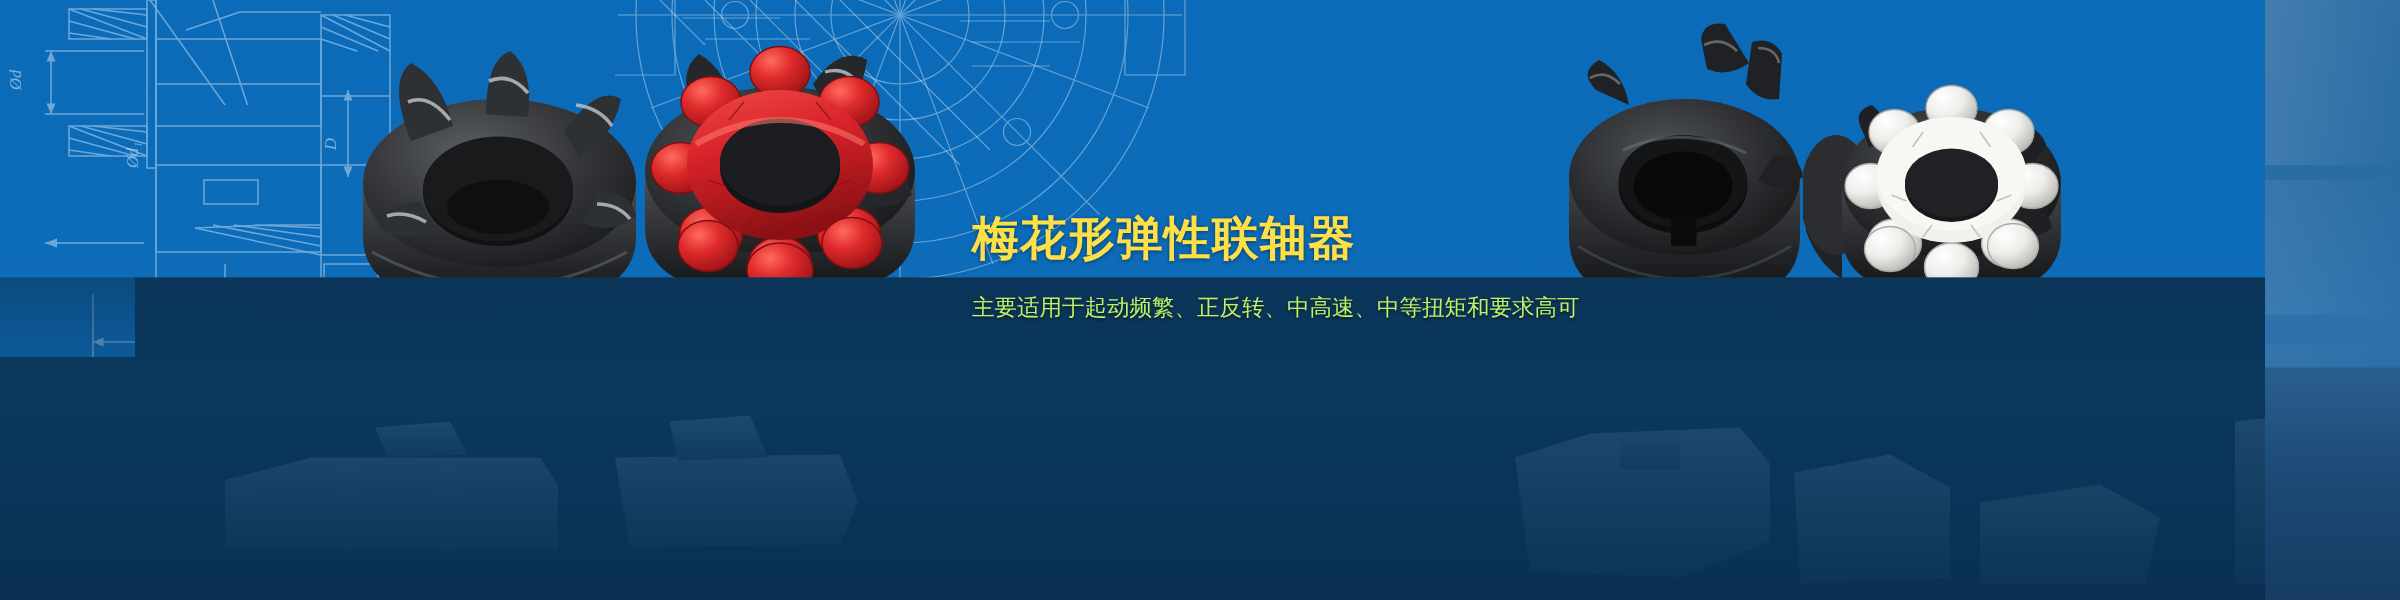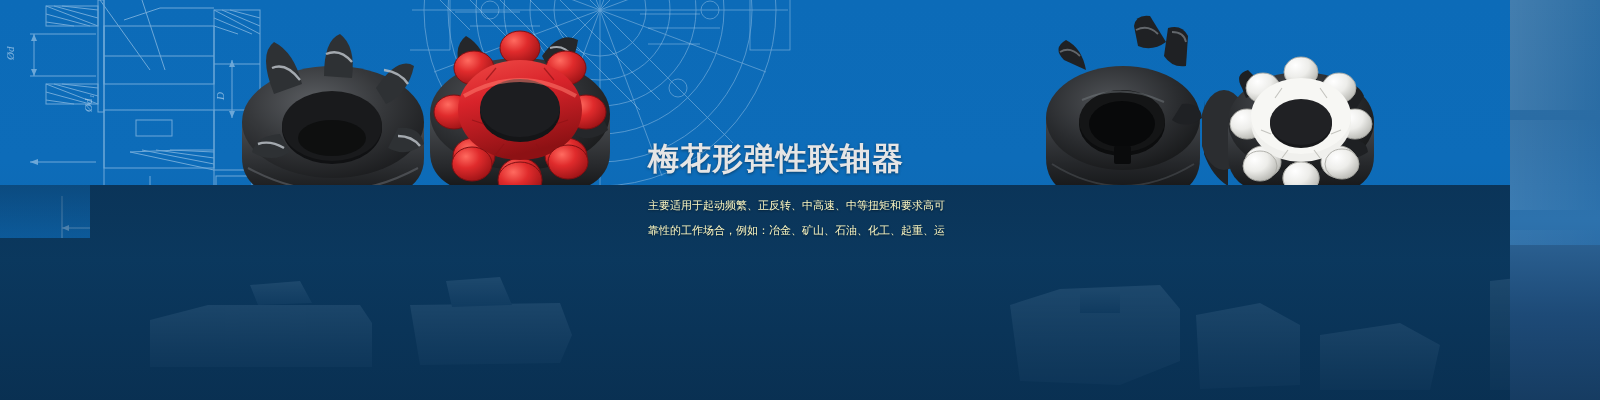--- a/index.html
+++ b/index.html
@@ -27,27 +27,27 @@
 
   
   .right-panel{left:1510px;top:0;width:90px;height:400px;
     background:linear-gradient(180deg,#2e6fa5 0%,#2a6ca4 30%,#2d72ad 55%,#2a6298 80%,#1d4d7c 100%);}
   .right-panel .streak{position:absolute;left:0;width:90px;
     background:linear-gradient(90deg,rgba(255,255,255,.10),rgba(255,255,255,0));}
 
   
   .headline{
     left:648px;top:138px;
-    color:#e5e5e5;font-size:31px;font-weight:bold;letter-spacing:1px;
+    color:#fde047;font-size:31px;font-weight:bold;letter-spacing:1px;
     text-shadow:0 1px 3px rgba(0,0,0,.45);
     white-space:nowrap;
   }
   .body-copy{
     left:648px;top:193px;width:420px;
-    color:#fef9c3;font-size:11px;line-height:25px;
+    color:#bef264;font-size:15px;line-height:25px;
     text-shadow:0 1px 2px rgba(0,0,0,.5);
   }
   .body-copy p{margin:0;}
 
   
   .bp{stroke:#bcd9f2;fill:none;stroke-width:1;opacity:.55;}
   .bp-thin{stroke:#cfe4f7;fill:none;stroke-width:.8;opacity:.45;}
   .bp-txt{fill:#cfe4f7;opacity:.6;font-size:11px;font-family:"Liberation Serif",serif;font-style:italic;}
 
   
@@ -438,16 +438,15 @@
     <div class="streak" style="top:120px;height:90px;opacity:.7;"></div>
     <div class="streak" style="top:230px;height:60px;opacity:.4;"></div>
   </div>
   <div class="abs" style="left:1510px;top:245px;width:90px;height:155px;
               background:linear-gradient(180deg,#2a5f90 0%,#1d4a77 45%,#163c62 100%);"></div>
 
   <div class="abs headline">梅花形弹性联轴器</div>
 
   <div class="abs body-copy">
     <p>主要适用于起动频繁、正反转、中高速、中等扭矩和要求高可</p>
-    <p>靠性的工作场合，例如：冶金、矿山、石油、化工、起重、运</p>
   </div>
 
 </div>
 
 </body></html>

